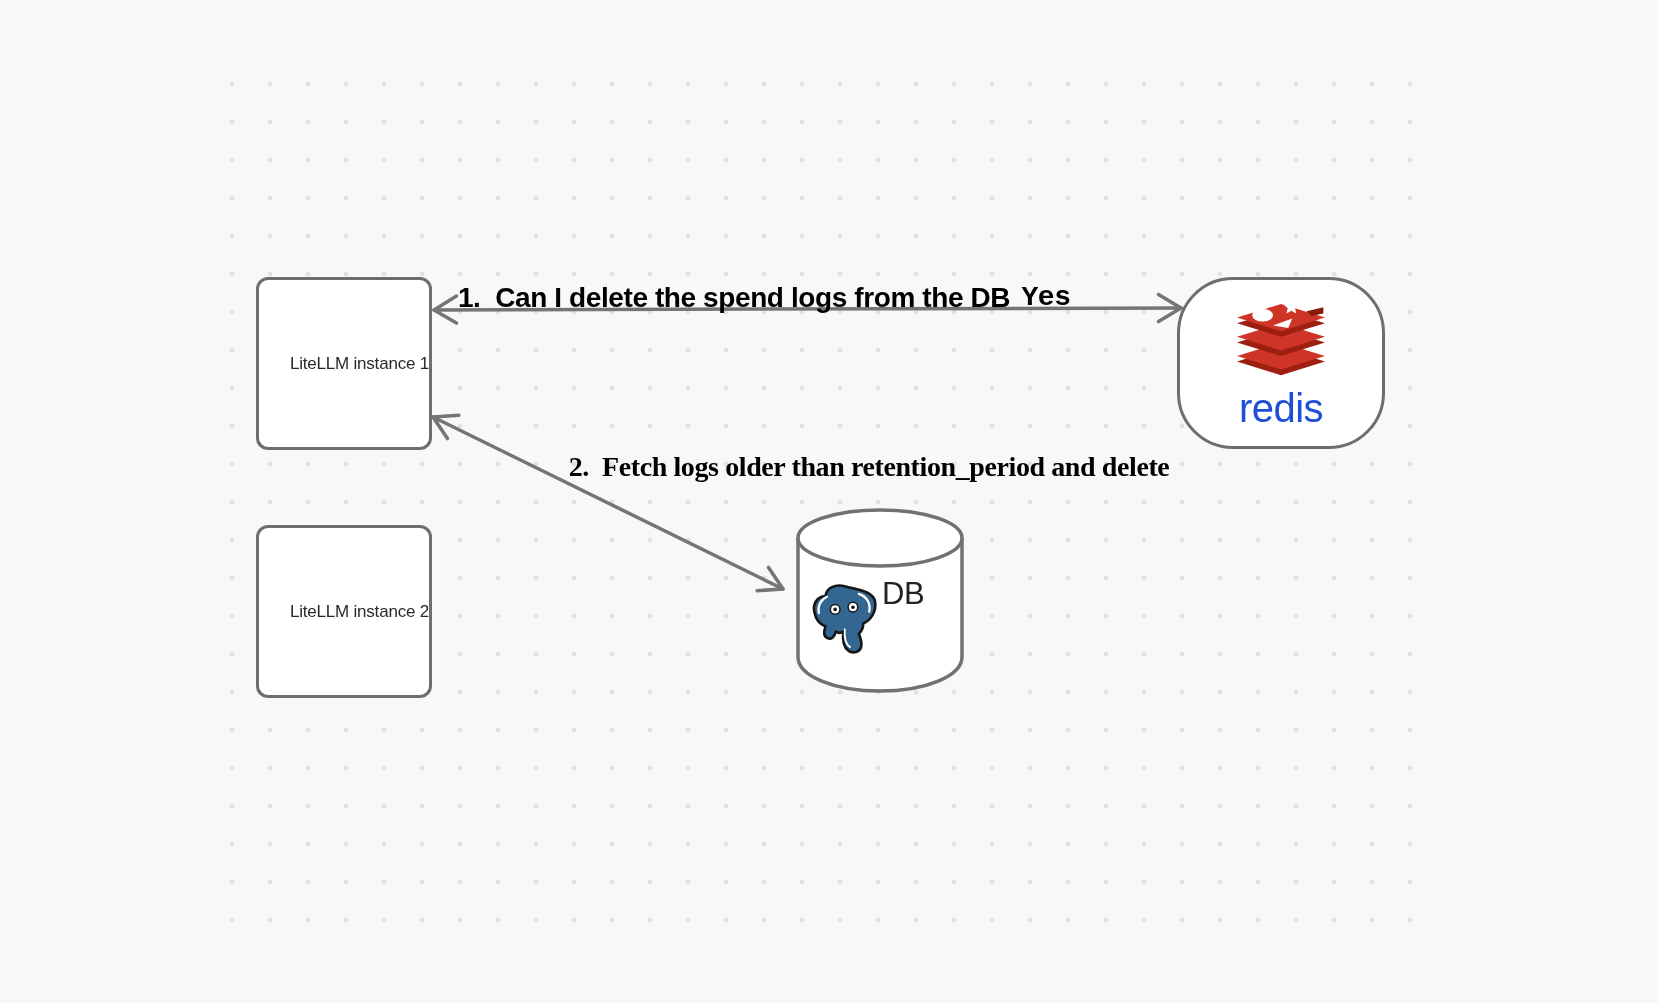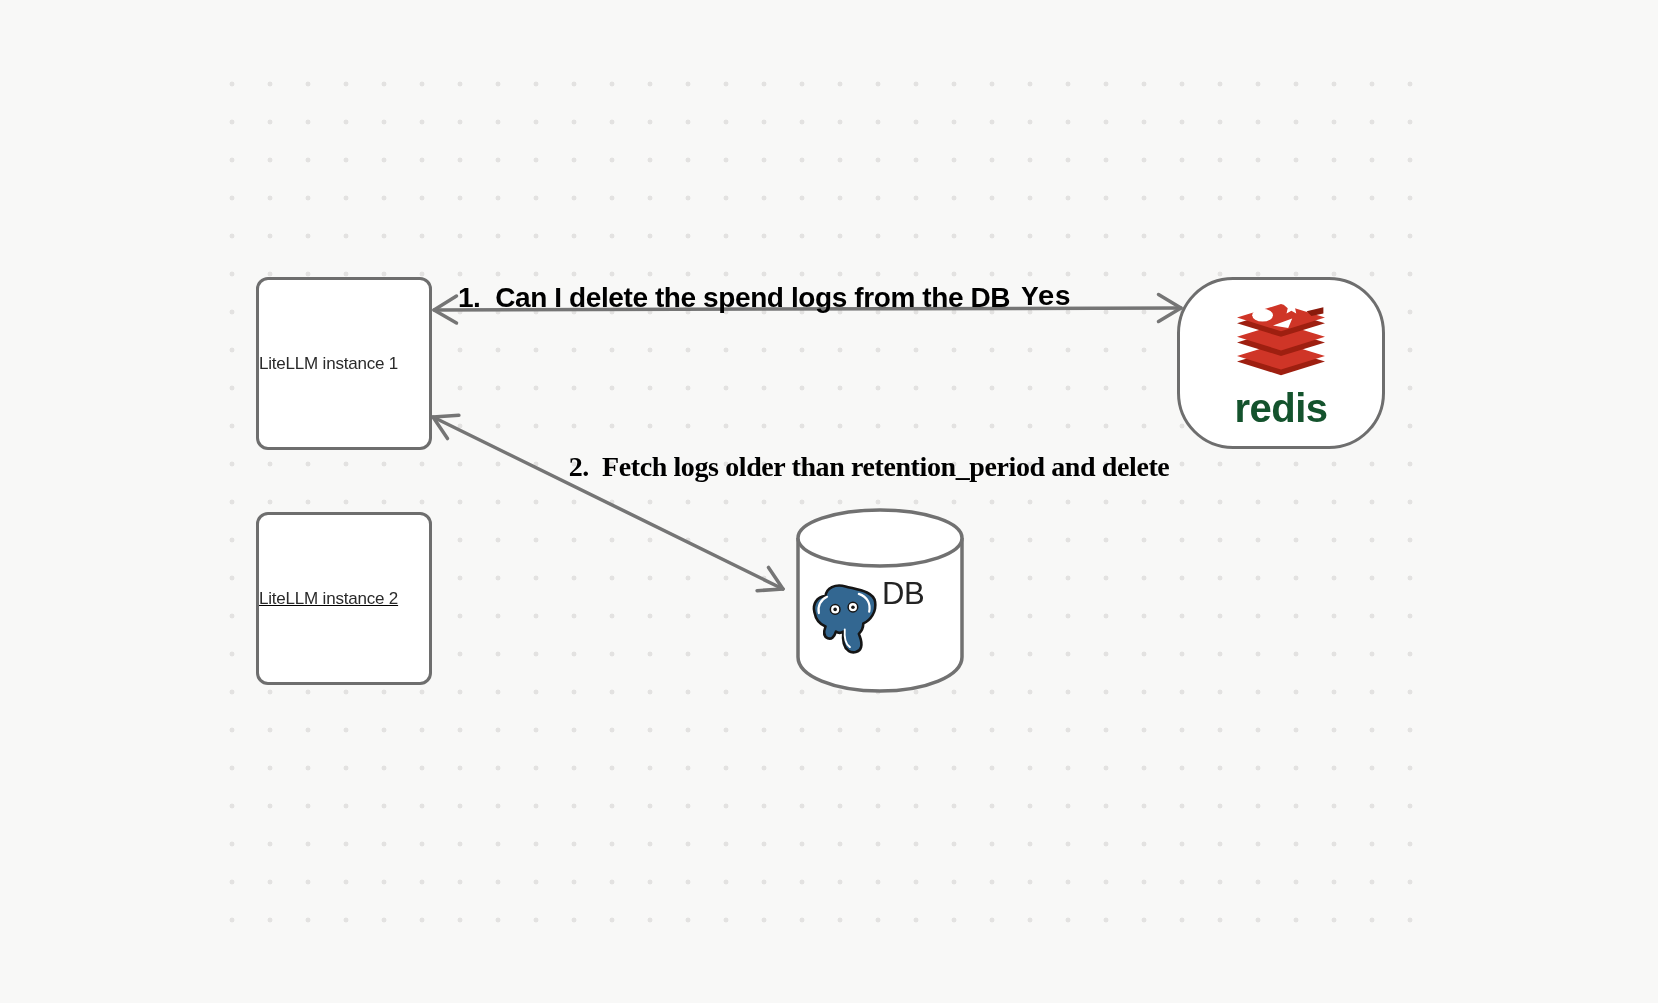--- a/index.html
+++ b/index.html
@@ -37,31 +37,31 @@
   }
 
   .llm-box {
     position: absolute;
     left: 256px;
     width: 176px; height: 173px;
     box-sizing: border-box;
     background: #ffffff;
     border: 3.5px solid #6e6e6e;
     border-radius: 12px;
-    display: flex; align-items: center; justify-content: flex-start;
+    display: flex; align-items: center; justify-content: flex-end;
     z-index: 2;
   }
   .llm-box .box-label {
     font-size: 17px;
     letter-spacing: -0.2px;
     color: #2a2a2a;
     white-space: pre;
   }
   #box-instance-1 { top: 277px; }
-  #box-instance-2 { top: 512px; text-decoration: underline; }
+  #box-instance-2 { top: 525px; }
   #box-instance-3 { top: 757px; }
 
   .edge-label {
     position: absolute;
     font-weight: 700;
     font-size: 28px;
     letter-spacing: -0.4px;
     color: #000000;
     white-space: pre;
     z-index: 3;
@@ -78,23 +78,23 @@
     box-sizing: border-box;
     background: #ffffff;
     border: 3.5px solid #6e6e6e;
     border-radius: 56px;
     display: flex; flex-direction: column;
     align-items: center; justify-content: center;
     z-index: 2;
   }
   .redis-wordmark {
     font-size: 40px;
-    font-weight: 700;
+    font-weight: 400;
     letter-spacing: -0.5px;
-    color: #14532d;
+    color: #1d4ed8;
     line-height: 36px;
     margin-top: 10px;
   }
   .db-cylinder { position: absolute; left: 794px; top: 505px; }
   .pg-elephant { position: absolute; left: 810px; top: 582px; }
   .db-label {
     position: absolute;
     left: 882px; top: 574px;
     font-size: 31px;
     line-height: 40px;

